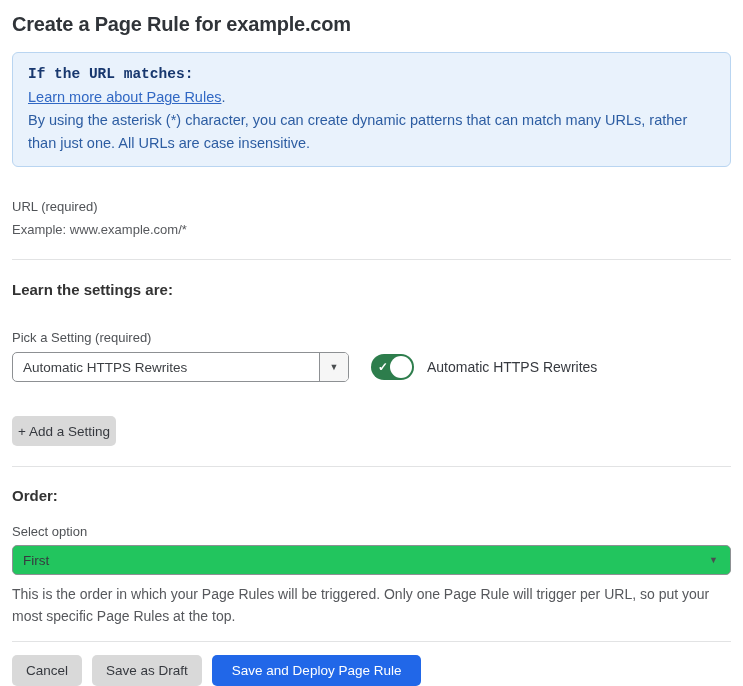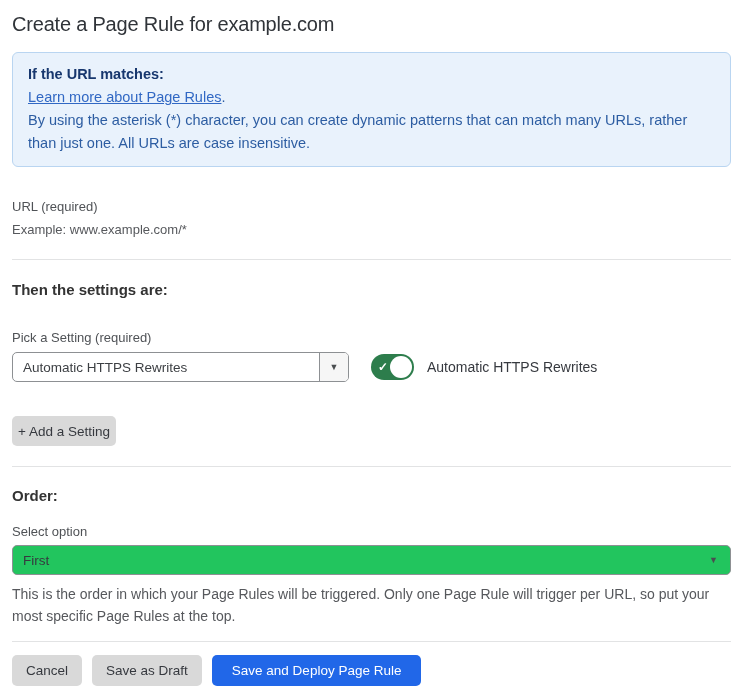--- a/index.html
+++ b/index.html
@@ -10,36 +10,36 @@
     background: #ffffff;
     font-family: "Liberation Sans", sans-serif;
     color: #36393f;
     overflow: hidden;
   }
   .container { padding: 0 12px; }
 
   .page-title {
     margin-top: 13px;
     font-size: 20px;
-    font-weight: 400;
+    font-weight: 700;
     color: #303439;
     letter-spacing: -0.2px;
   }
 
   .info-box {
     margin-top: 16px;
     background: #e9f2fc;
     border: 1px solid #b9d5f1;
     border-radius: 6px;
     padding: 10px 15px 11px;
     font-size: 14.5px;
     line-height: 23px;
     color: #2d5da2;
   }
-  .info-heading { font-weight: 700; color: #17376e; }
+  .info-heading { font-weight: 700; color: #17376e; font-family: Liberation Mono, monospace; }
   .info-link { color: #3168c4; text-decoration: underline; cursor: pointer; }
 
   .field-label { margin-top: 32px; font-size: 13px; color: #4f5256; }
 
   .text-input {
     margin-top: 6px;
     width: 100%;
     height: 30px;
     border: 1px solid #8d9093;
     border-radius: 5px;
@@ -169,21 +169,21 @@
     <div class="info-heading">If the URL matches:</div>
     <div><span class="info-link">Learn more about Page Rules</span><span>.</span></div>
     <div>By using the asterisk (*) character, you can create dynamic patterns that can match many URLs, rather than just one. All URLs are case insensitive.</div>
   </div>
 
   <div class="field-label">URL (required)</div>
   <div class="helper-sm">Example: www.example.com/*</div>
 
   <hr class="divider">
 
-  <div class="section-heading">Then the settings are:</div>
+  <div class="section-heading">Learn the settings are:</div>
 
   <div class="field-label">Pick a Setting (required)</div>
 
   <div class="setting-row">
     <div class="picker">
       <div class="picker-value">Automatic HTTPS Rewrites</div>
       <div class="picker-arrow-btn">
           <span>▼</span>
         </div>
     </div>

